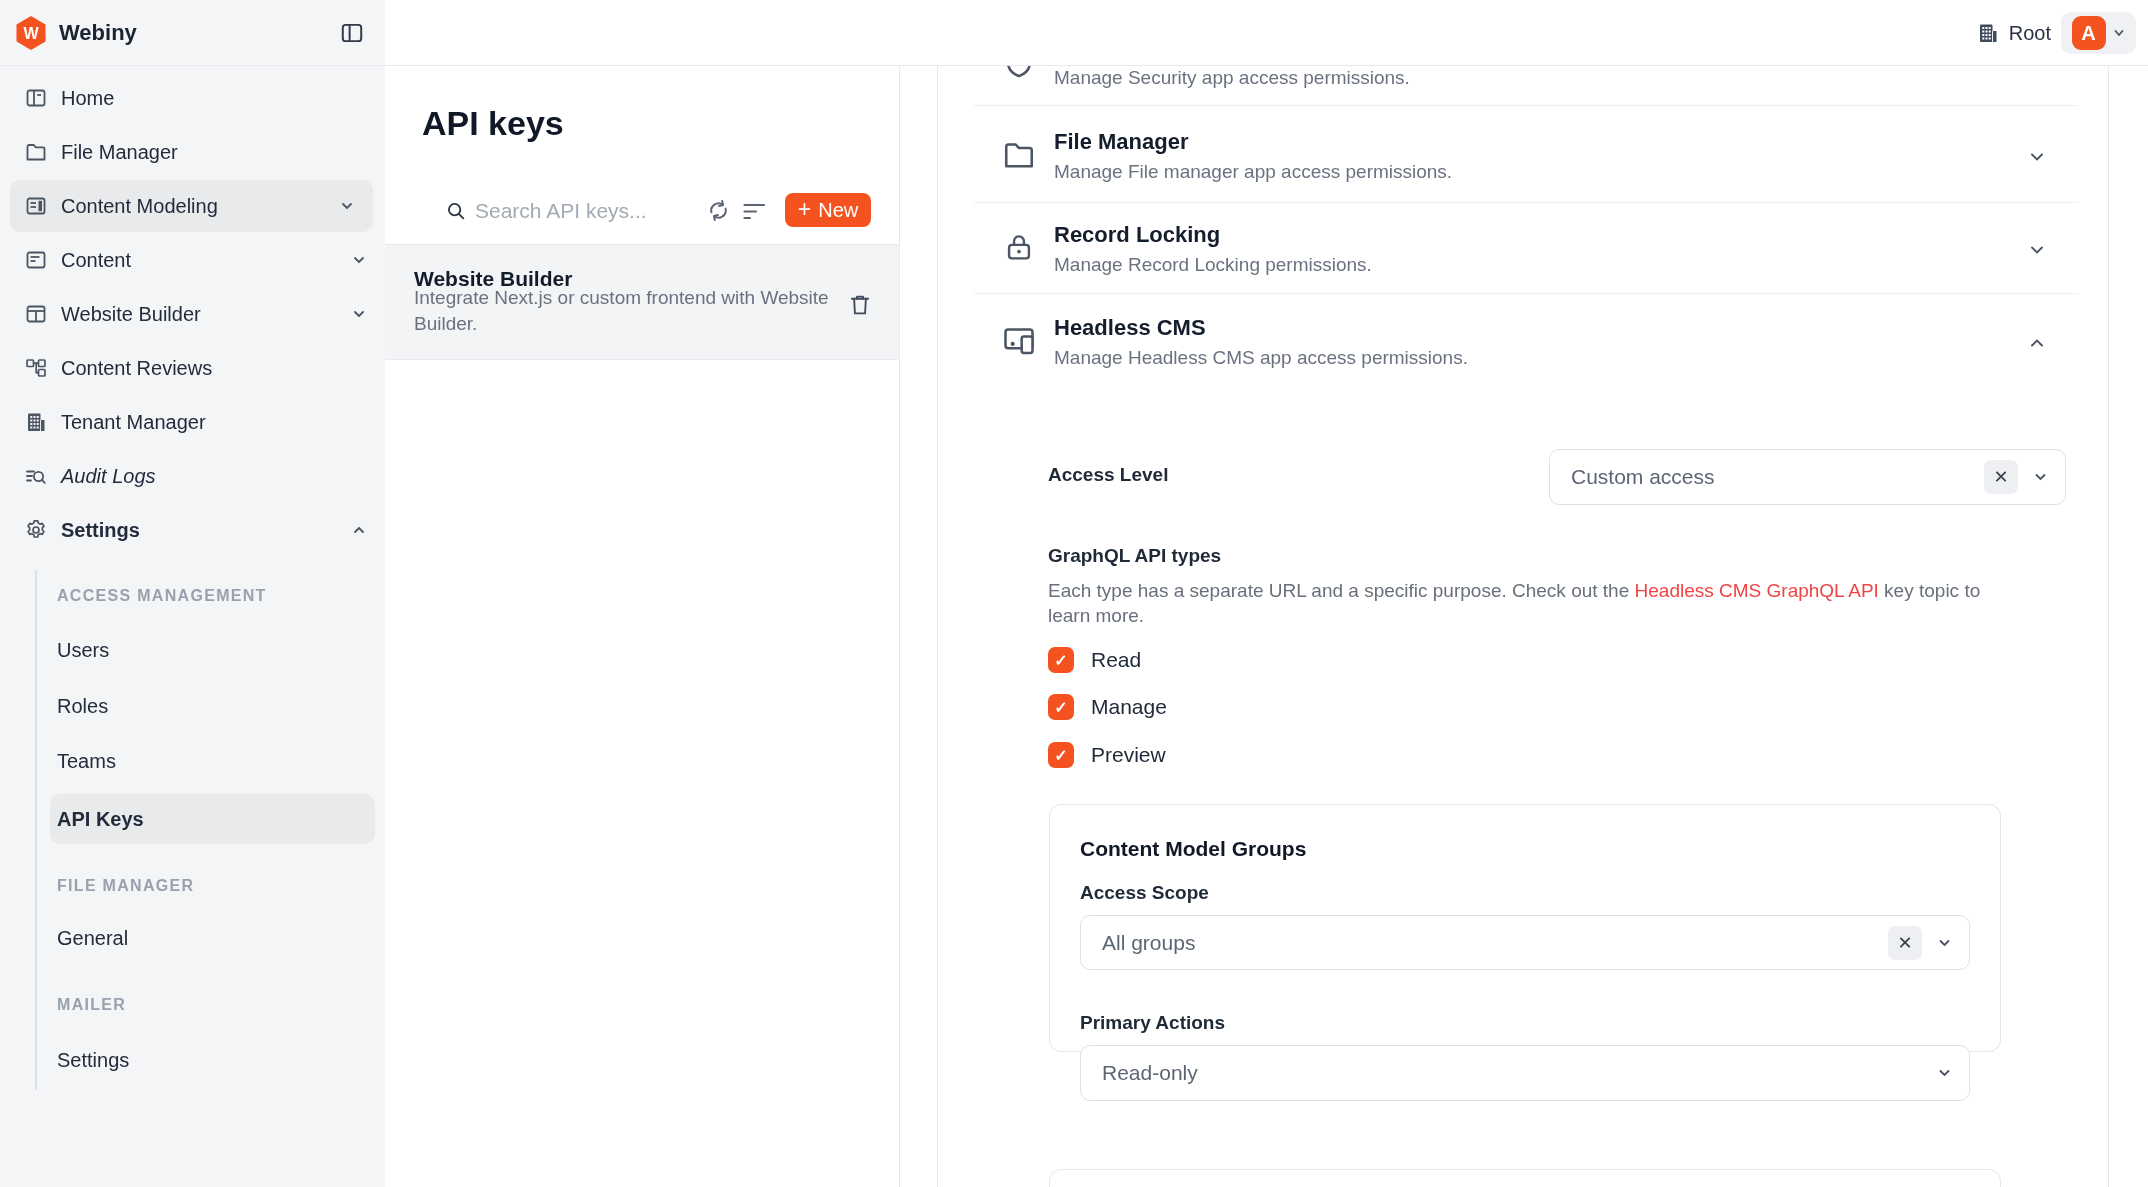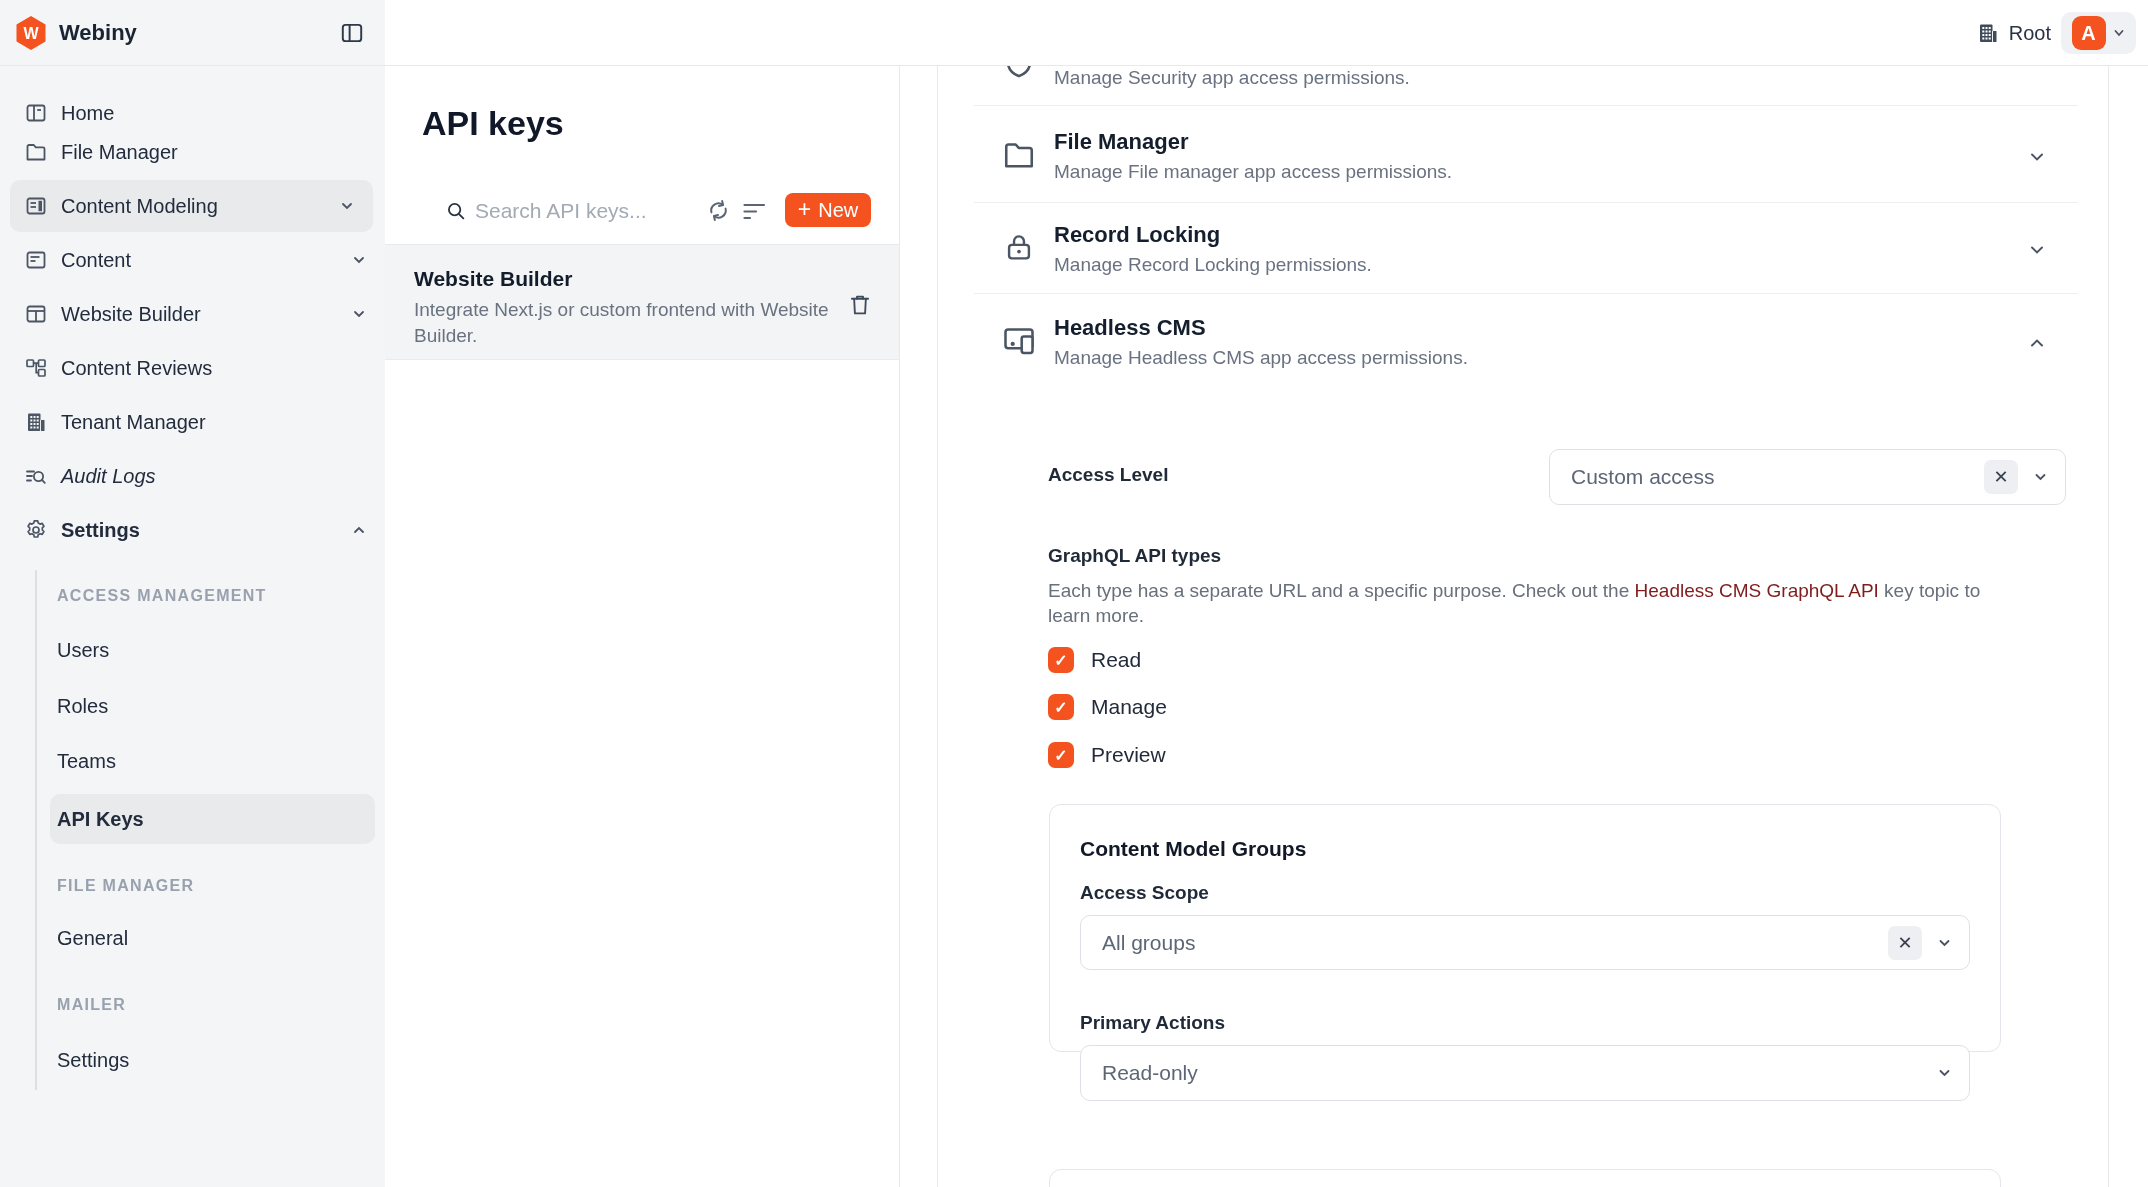--- a/index.html
+++ b/index.html
@@ -42,40 +42,40 @@
   .search-text{position:absolute;left:90px;top:133px;font-size:21px;color:#a2aab4;}
   .icon-btn{position:absolute;cursor:pointer;color:#5a6472;}
   .new-btn{position:absolute;left:400px;top:127px;width:86px;height:34px;border-radius:8px;
         background:#f4521f;color:#fff;display:flex;align-items:center;justify-content:center;
         gap:7px;font-size:20px;cursor:pointer;}
   .new-plus{font-size:23px;font-weight:400;line-height:1;margin-top:-2px;}
   .col2-divider{position:absolute;left:0;top:178px;width:514px;height:1px;background:#e7e9ec;}
   .list-item{position:absolute;left:0;top:179px;width:514px;height:115px;background:#f3f4f6;
         border-bottom:1px solid #e9ebee;box-sizing:border-box;cursor:pointer;}
   .li-title{position:absolute;left:29px;top:22px;font-size:21px;font-weight:700;color:#131c2b;}
-  .li-desc{position:absolute;left:29px;top:52px;width:432px;font-size:19px;line-height:26px;color:#6a7280;}
+  .li-desc{position:absolute;left:29px;top:40px;width:432px;font-size:19px;line-height:26px;color:#6a7280;}
   .li-trash{position:absolute;left:462px;top:47px;color:#3f4a5a;cursor:pointer;}
   
   .panel{position:absolute;left:937px;top:66px;width:1172px;height:1121px;background:#fff;
         border-left:1px solid #e7e9ec;border-right:1px solid #e7e9ec;box-sizing:border-box;overflow:hidden;}
   .row-divider{position:absolute;left:36px;width:1104px;height:1px;background:#eceef1;}
   .row-icon{position:absolute;left:63px;color:#4b5563;}
   .row-title{position:absolute;left:116px;font-size:22px;font-weight:600;color:#151e2d;}
   .row-desc{position:absolute;left:116px;font-size:19px;color:#6a7280;}
   .row-chev{position:absolute;left:1088px;color:#495362;cursor:pointer;}
   .fld-label{position:absolute;font-size:19px;font-weight:600;color:#1f2937;}
   .dropdown{position:absolute;height:56px;border:1px solid #dde1e6;border-radius:10px;background:#fff;
         box-sizing:border-box;cursor:pointer;}
   .dd-text{position:absolute;left:21px;top:50%;transform:translateY(-50%);font-size:21px;color:#5c6674;}
   .dd-x{position:absolute;right:47px;top:50%;transform:translateY(-50%);width:34px;height:34px;
         border-radius:7px;background:#edeff2;color:#39424f;font-size:18px;display:flex;
         align-items:center;justify-content:center;cursor:pointer;}
   .dd-chev{position:absolute;right:16px;top:50%;transform:translateY(-50%);color:#495362;cursor:pointer;}
   .gql-desc{position:absolute;left:110px;top:512px;width:960px;font-size:19px;line-height:25px;color:#68707c;}
-  .gql-link{color:#7f1d1d;cursor:pointer;}
+  .gql-link{color:#ef4444;cursor:pointer;}
   .check-row{position:absolute;left:110px;display:flex;align-items:center;gap:17px;cursor:pointer;}
   .checkbox{width:26px;height:26px;border-radius:7px;background:#f4521f;color:#fff;font-size:16px;
         font-weight:700;display:flex;align-items:center;justify-content:center;}
   .check-label{font-size:21px;color:#222b3a;}
   .card{position:absolute;left:111px;width:952px;border:1px solid #e3e6ea;border-radius:12px;
         background:#fff;box-sizing:border-box;}
   .card-title{position:absolute;left:30px;top:32px;font-size:21px;font-weight:700;color:#111827;}
 </style>
 </head>
 <body>
@@ -129,21 +129,21 @@
           <svg width="14" height="14" viewBox="0 0 14 14" fill="none" stroke="#495362" stroke-width="1.8" stroke-linecap="round">
             <polyline points="3.5,5 7,9 10.5,5"></polyline>
           </svg>
         </span>
       </div>
     </div>
   </div>
 
   <div class="sidebar">
 
-    <div class="nav-item" style="top:20px;">
+    <div class="nav-item" style="top:5px;">
       <span>
         <svg width="24" height="24" viewBox="0 0 24 24" fill="none" stroke="#4b5563" stroke-width="1.8">
           <rect x="3.5" y="4.5" width="17" height="15" rx="2"></rect>
             <line x1="10" y1="4.5" x2="10" y2="19.5"></line>
           <line x1="13.2" y1="9" x2="17" y2="9"></line>
         </svg>
       </span>
       <span>Home</span>
     </div>
 

